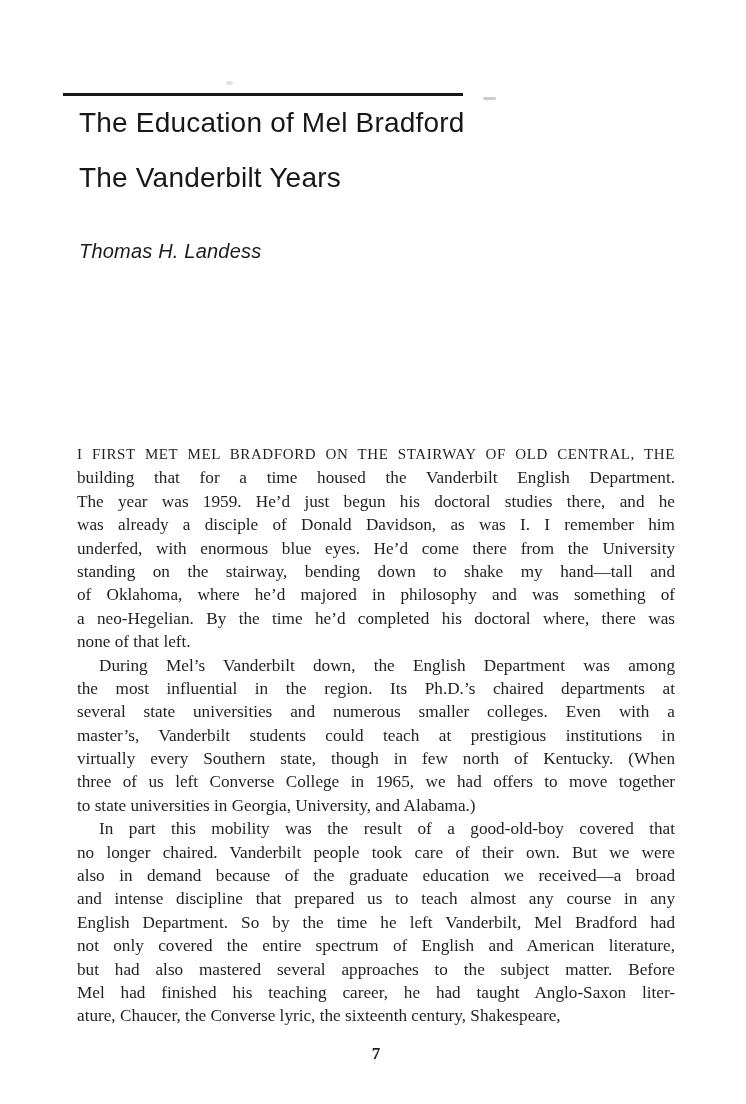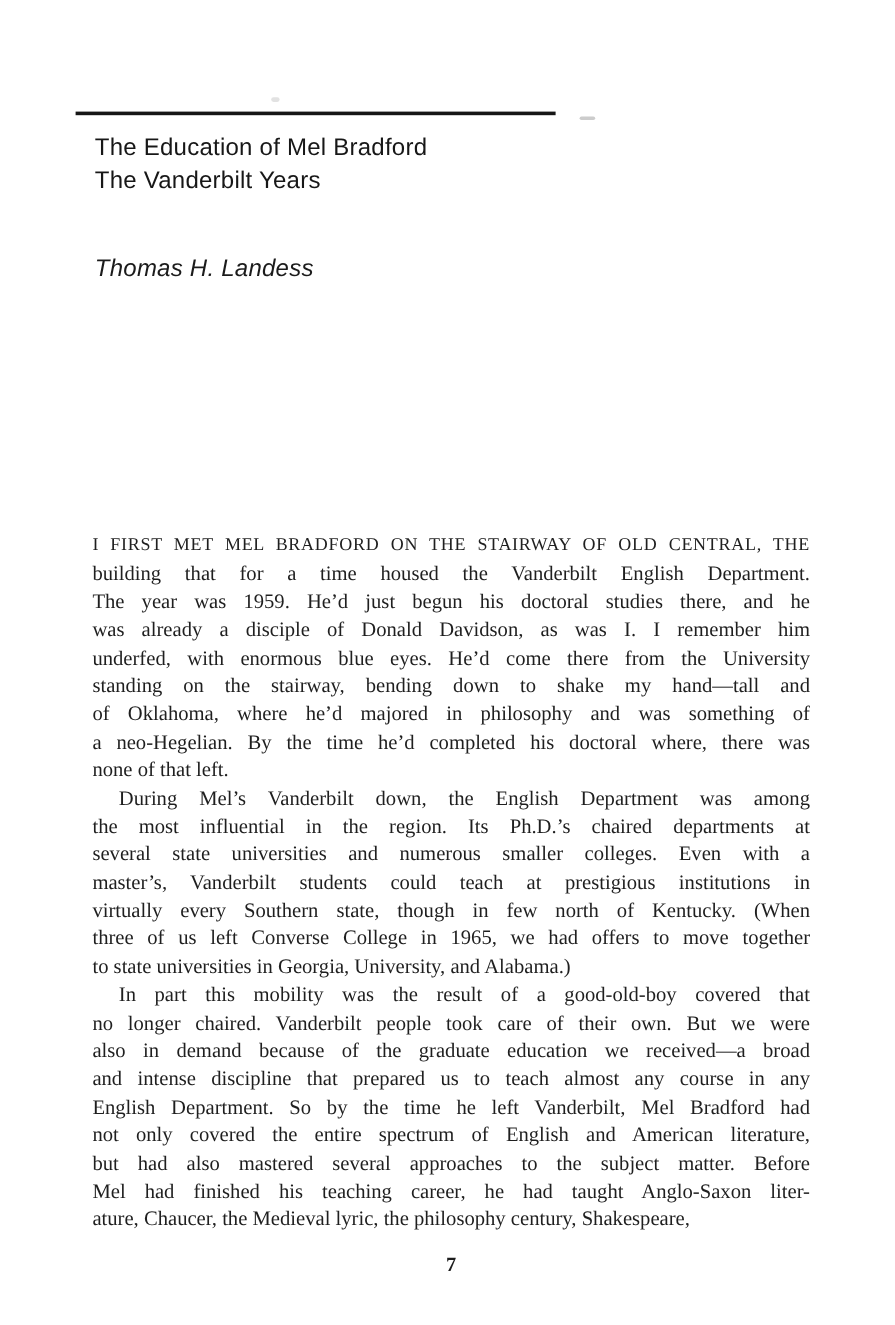--- a/index.html
+++ b/index.html
@@ -45,26 +45,26 @@
   .headings {
     position: absolute;
     left: 79px;
     top: 109px;
     width: 600px;
   }
   .title, .subtitle {
     margin: 0;
     font-family: "Liberation Sans", sans-serif;
     font-weight: 400;
-    font-size: 20px;
+    font-size: 28px;
     line-height: 28px;
     letter-spacing: 0.2px;
     color: #171717;
   }
-  .subtitle { }
+  .subtitle { margin-top: 27px; }
   .author {
     margin-top: 49px;
     font-family: "Liberation Sans", sans-serif;
     font-size: 20px;
     line-height: 20px;
     letter-spacing: 0.2px;
     color: #1b1b1b;
     font-style: italic;
   }
   .bodytext {
@@ -139,18 +139,18 @@
       </div>
       <div class="para">
         <div class="line indent">In part this mobility was the result of a good-old-boy covered that</div>
         <div class="line">no longer chaired. Vanderbilt people took care of their own. But we were</div>
         <div class="line">also in demand because of the graduate education we received—a broad</div>
         <div class="line">and intense discipline that prepared us to teach almost any course in any</div>
         <div class="line">English Department. So by the time he left Vanderbilt, Mel Bradford had</div>
         <div class="line">not only covered the entire spectrum of English and American literature,</div>
         <div class="line">but had also mastered several approaches to the subject matter. Before</div>
         <div class="line">Mel had finished his teaching career, he had taught Anglo-Saxon liter-</div>
-        <div class="line last">ature, Chaucer, the Medieval lyric, the philosophy century, Shakespeare,</div>
+        <div class="line last">ature, Chaucer, the Converse lyric, the sixteenth century, Shakespeare,</div>
       </div>
     </div>
 
   <div class="pagenum">7</div>
 </div>
 
 </body></html>

